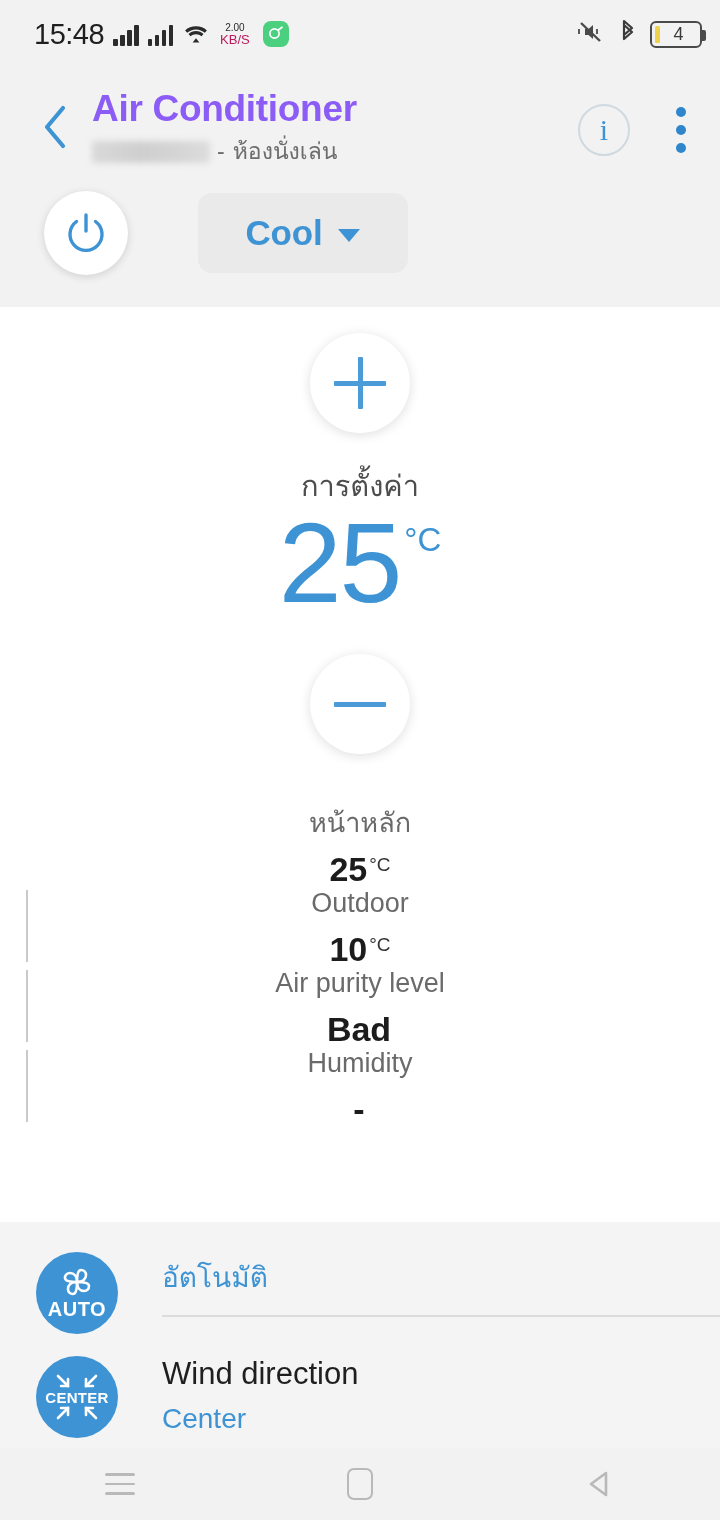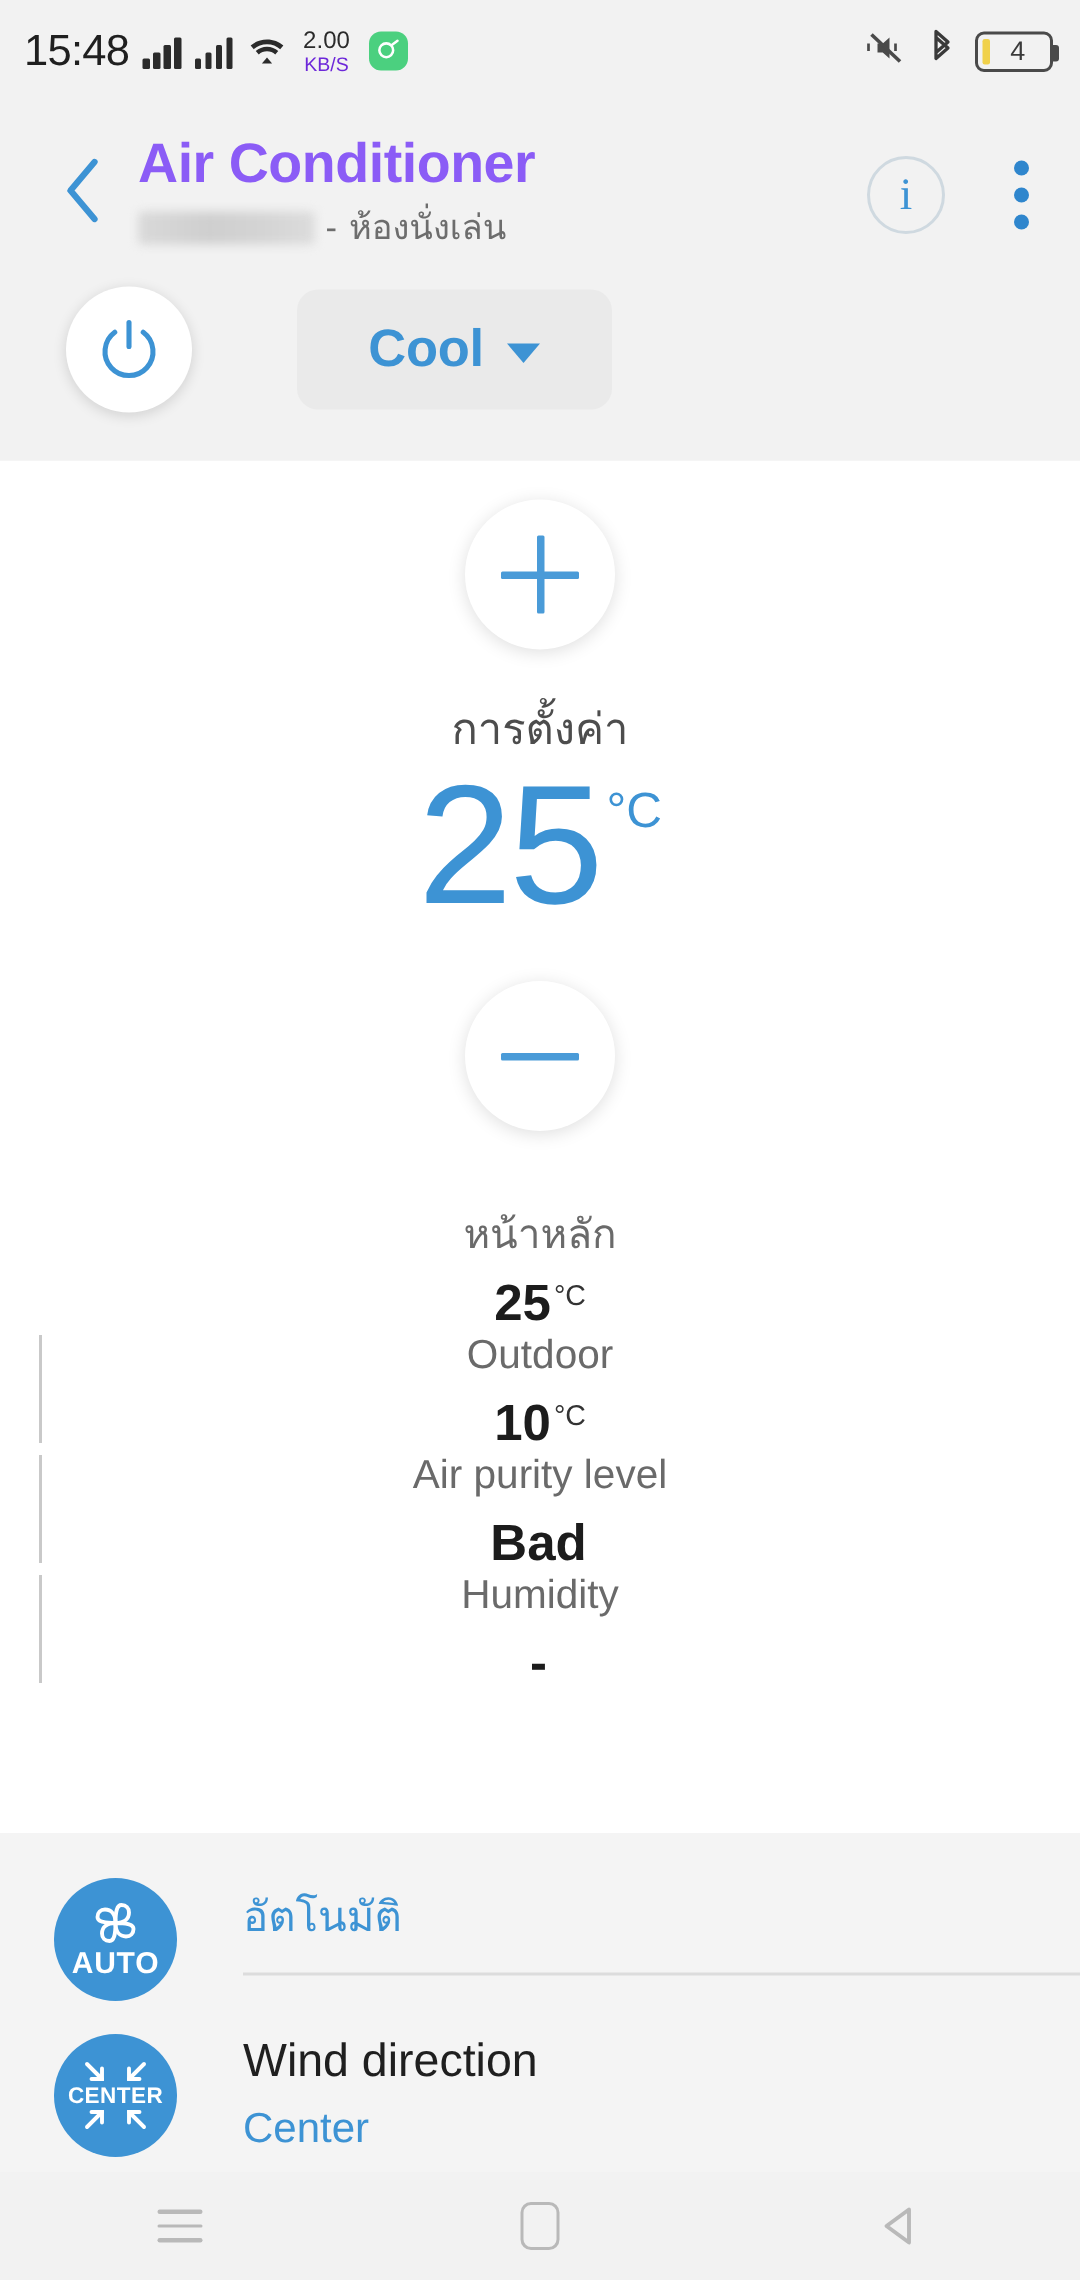--- a/index.html
+++ b/index.html
@@ -8,35 +8,35 @@
     font-family: "Liberation Sans", sans-serif;
     background:#ffffff;
     overflow:hidden;
     position:relative;
   }
 
   
   .statusbar{
     height:68px; background:#f2f2f2;
     display:flex; align-items:center;
-    padding:0 18px 0 16px;
+    padding:0 18px 0 34px;
     position:relative;
   }
   .sb-left{ display:flex; align-items:center; gap:9px; }
   .sb-time{ font-size:29px; color:#1f1f1f; letter-spacing:-0.5px; font-weight:400; }
   .sig{ display:flex; align-items:flex-end; gap:2.5px; height:24px; }
   .sig i{ display:block; width:4.5px; background:#2b2b2b; border-radius:1px; }
   .sig i:nth-child(1){ height:7px; }
   .sig i:nth-child(2){ height:11px; }
   .sig i:nth-child(3){ height:16px; }
   .sig i:nth-child(4){ height:21px; }
   .wifi-ic{ width:28px; height:24px; position:relative; }
   .net-speed{ display:flex; flex-direction:column; align-items:center; line-height:1.0; margin-left:1px; }
-  .net-speed span:first-child{ font-size:16px; color:#2b2b2b; }
-  .net-speed span:last-child{ font-size:13px; color:#6d28d9;text-align:right; }
+  .net-speed span:first-child{ font-size:10px; color:#2b2b2b; }
+  .net-speed span:last-child{ font-size:13px; color:#be185d;text-align:right; }
   .app-badge{
     width:26px; height:26px; background:#4bd07f; border-radius:8px;
     display:flex; align-items:center; justify-content:center; margin-left:4px;
   }
   .sb-right{ position:absolute; right:18px; display:flex; align-items:center; gap:12px; }
   .batt{
     width:52px; height:27px; border:2.4px solid #4a4a4a; border-radius:6px;
     display:flex; align-items:center; position:relative; padding:0 3px;
   }
   .batt::after{

